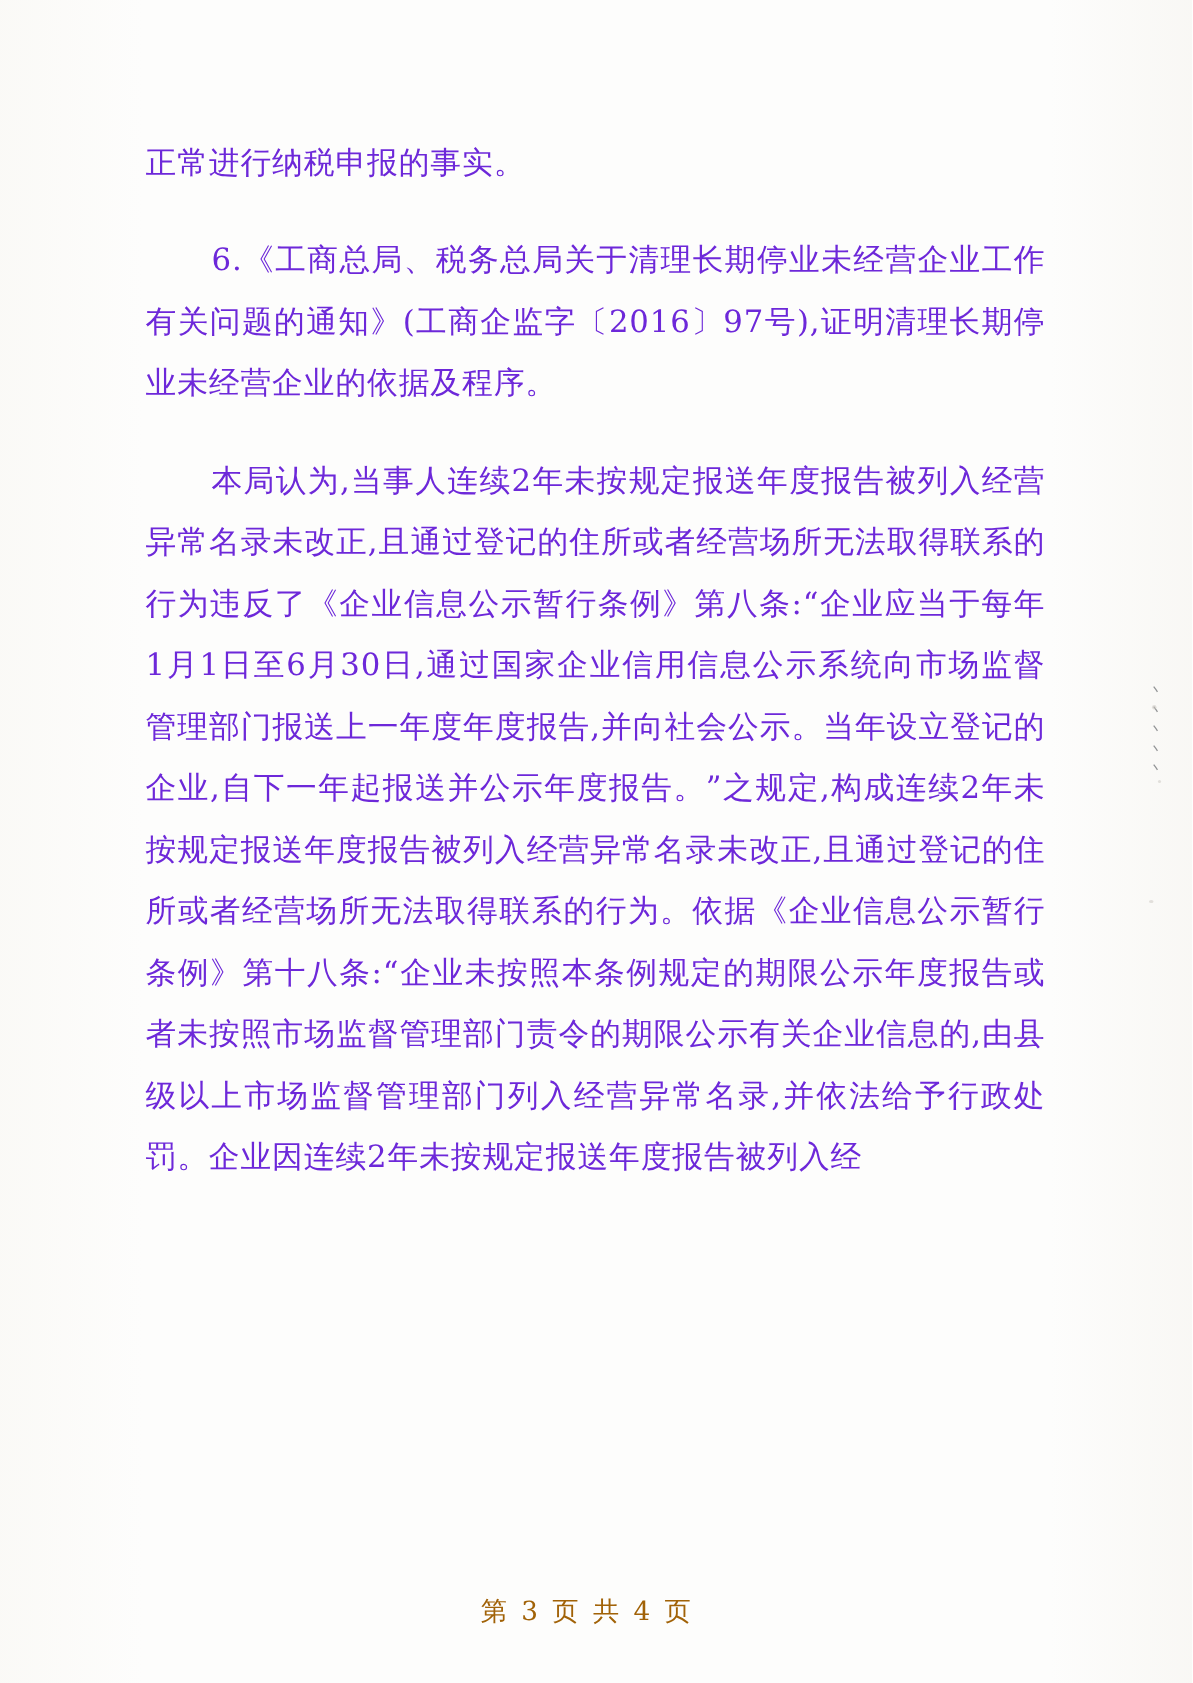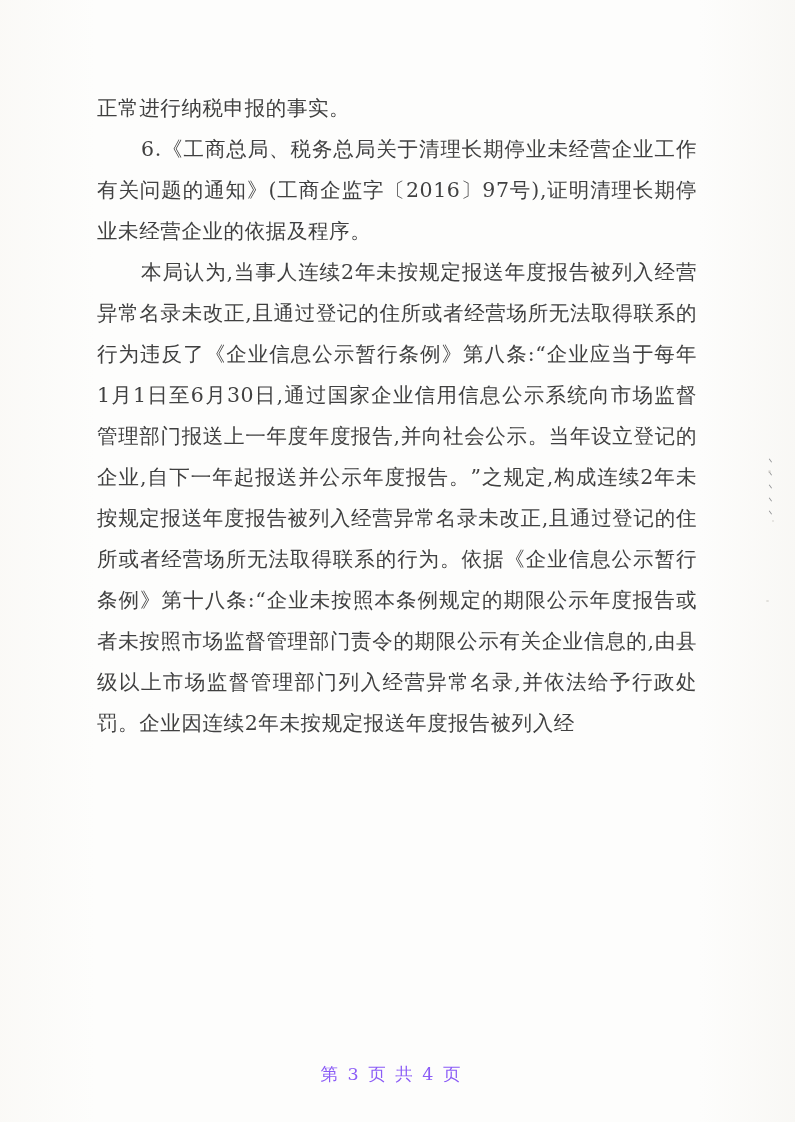--- a/index.html
+++ b/index.html
@@ -30,34 +30,35 @@
     top: 88px;
     width: 600px;
   }
   .para {
     margin: 0 0 0 0;
     font-size: 20.5px;
     line-height: 41px;
     letter-spacing: 0.6px;
     text-align: justify;
     text-justify: inter-character;
-    color: #404040;
+    color: #6d28d9;
   }
   .para.indent {
     text-indent: 44px;
+    margin-top: 24px;
   }
   .footer {
     position: absolute;
     left: 0;
     right: 12px;
     top: 1062px;
     text-align: center;
     font-size: 17.5px;
     letter-spacing: 2px;
-    color: #8b5cf6;
+    color: #a16207;
   }
   .footer span { display: inline-block; }
   .margin-marks {
     position: absolute;
     right: 12px;
     top: 455px;
     width: 24px;
     height: 210px;
     opacity: 0.55;
   }

